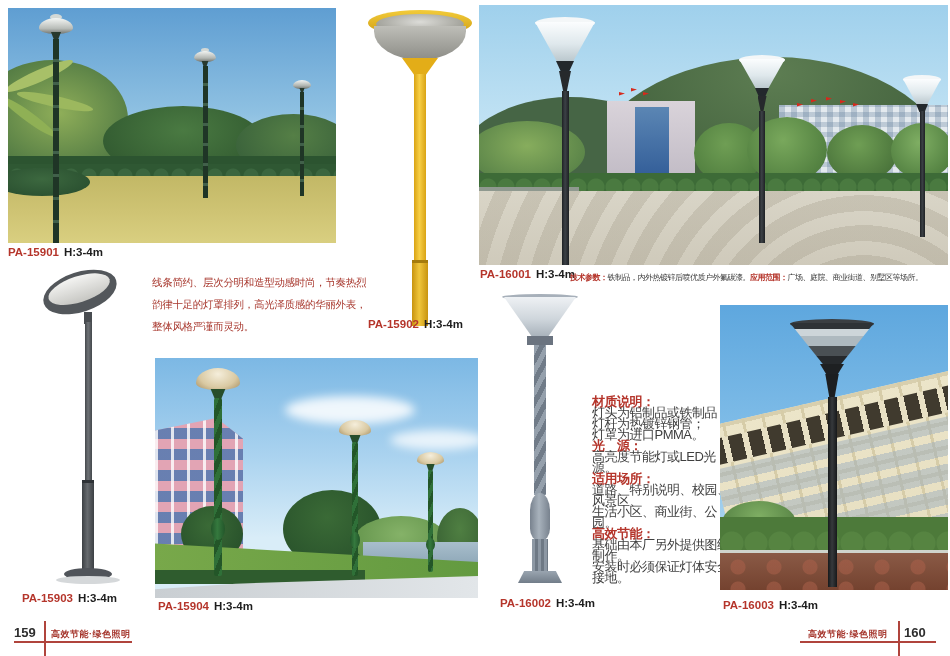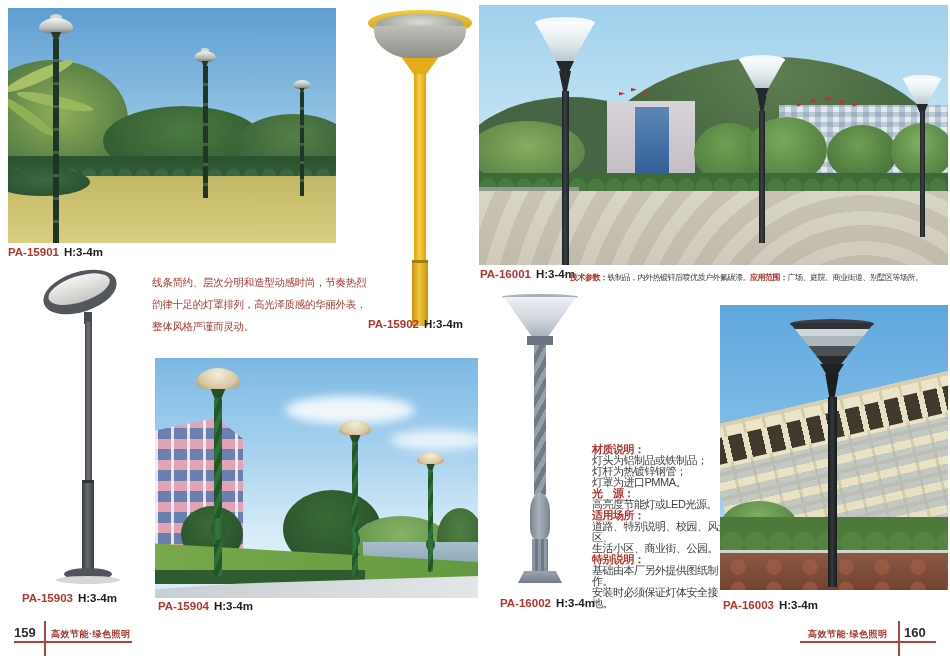--- a/index.html
+++ b/index.html
@@ -10,22 +10,22 @@
   .prod{position:absolute;}
   .prod div{position:absolute;}
   .mlabel{position:absolute;font-size:11.5px;font-weight:bold;white-space:nowrap;}
   .mno{color:#b5352b;}
   .mht{color:#1d1d1d;margin-left:5px;margin-top:28px;}
   .desc{position:absolute;left:152px;top:271px;width:218px;font-size:10.5px;line-height:22px;
         color:#a8382e;letter-spacing:-0.3px;}
   .techline{position:absolute;left:570px;top:272px;width:372px;font-size:8px;letter-spacing:-0.5px;
         color:#3a3a3a;white-space:nowrap;}
   .techline .red{color:#b5352b;font-weight:bold;}
-  .specs{position:absolute;left:592px;top:396px;width:138px;font-size:11px;line-height:11px;
-        letter-spacing:-0.5px;color:#3f3f3f;margin-top:48px;}
+  .specs{position:absolute;left:592px;top:396px;width:138px;font-size:13px;line-height:11px;
+        letter-spacing:-0.5px;color:#3f3f3f;}
   .specs .sh{color:#b5352b;font-weight:bold;}
   .fnum{position:absolute;font-size:13px;font-weight:bold;color:#2e2e2e;}
   .fslogan{position:absolute;font-size:9px;font-weight:bold;color:#a5352c;letter-spacing:0.5px;white-space:nowrap;}
   .fline{position:absolute;background:#b0443c;}
   .flag{position:absolute;width:6px;height:5px;background:#d6291c;clip-path:polygon(0 0,100% 30%,0 70%);}
 </style>
 </head>
 <body>
 
 <div class="photo" style="left:8px;top:8px;width:328px;height:235px">
@@ -201,21 +201,21 @@
 <div class="specs">
   <div class="sh">材质说明：</div>
   <div>灯头为铝制品或铁制品；</div>
   <div>灯杆为热镀锌钢管；</div>
   <div>灯罩为进口PMMA。</div>
   <div class="sh">光　源：</div>
   <div>高亮度节能灯或LED光源。</div>
   <div class="sh">适用场所：</div>
   <div>道路、特别说明、校园、风景区、</div>
   <div>生活小区、商业街、公园。</div>
-  <div class="sh">特别说明：</div>
+  <div class="sh">高效节能：</div>
   <div>基础由本厂另外提供图纸制作。</div>
   <div>安装时必须保证灯体安全接地。</div>
 </div>
 
 <div class="photo" style="left:720px;top:305px;width:228px;height:285px">
   <div style="left:0;top:0;width:228px;height:285px;background:linear-gradient(180deg,#5ea7de 0%,#88c2ea 55%,#b5d9f0 85%)"></div>
   <div style="left:4px;top:120px;width:300px;height:168px;transform:rotate(-13deg);transform-origin:0 50%;background:repeating-linear-gradient(90deg,transparent 0 17px,#d6cca8 17px 20px),repeating-linear-gradient(0deg,transparent 0 20px,#d8cfae 20px 24px),linear-gradient(180deg,#ece5c9,#e6dec0)">
     <div style="left:0;top:14px;width:300px;height:26px;background:repeating-linear-gradient(90deg,#403a2e 0 14px,#e8e0c4 14px 20px)"></div>
     <div style="left:0;top:44px;width:300px;height:110px;background:repeating-linear-gradient(0deg,rgba(150,170,190,0.45) 0 16px,transparent 16px 24px)"></div>
   </div>

